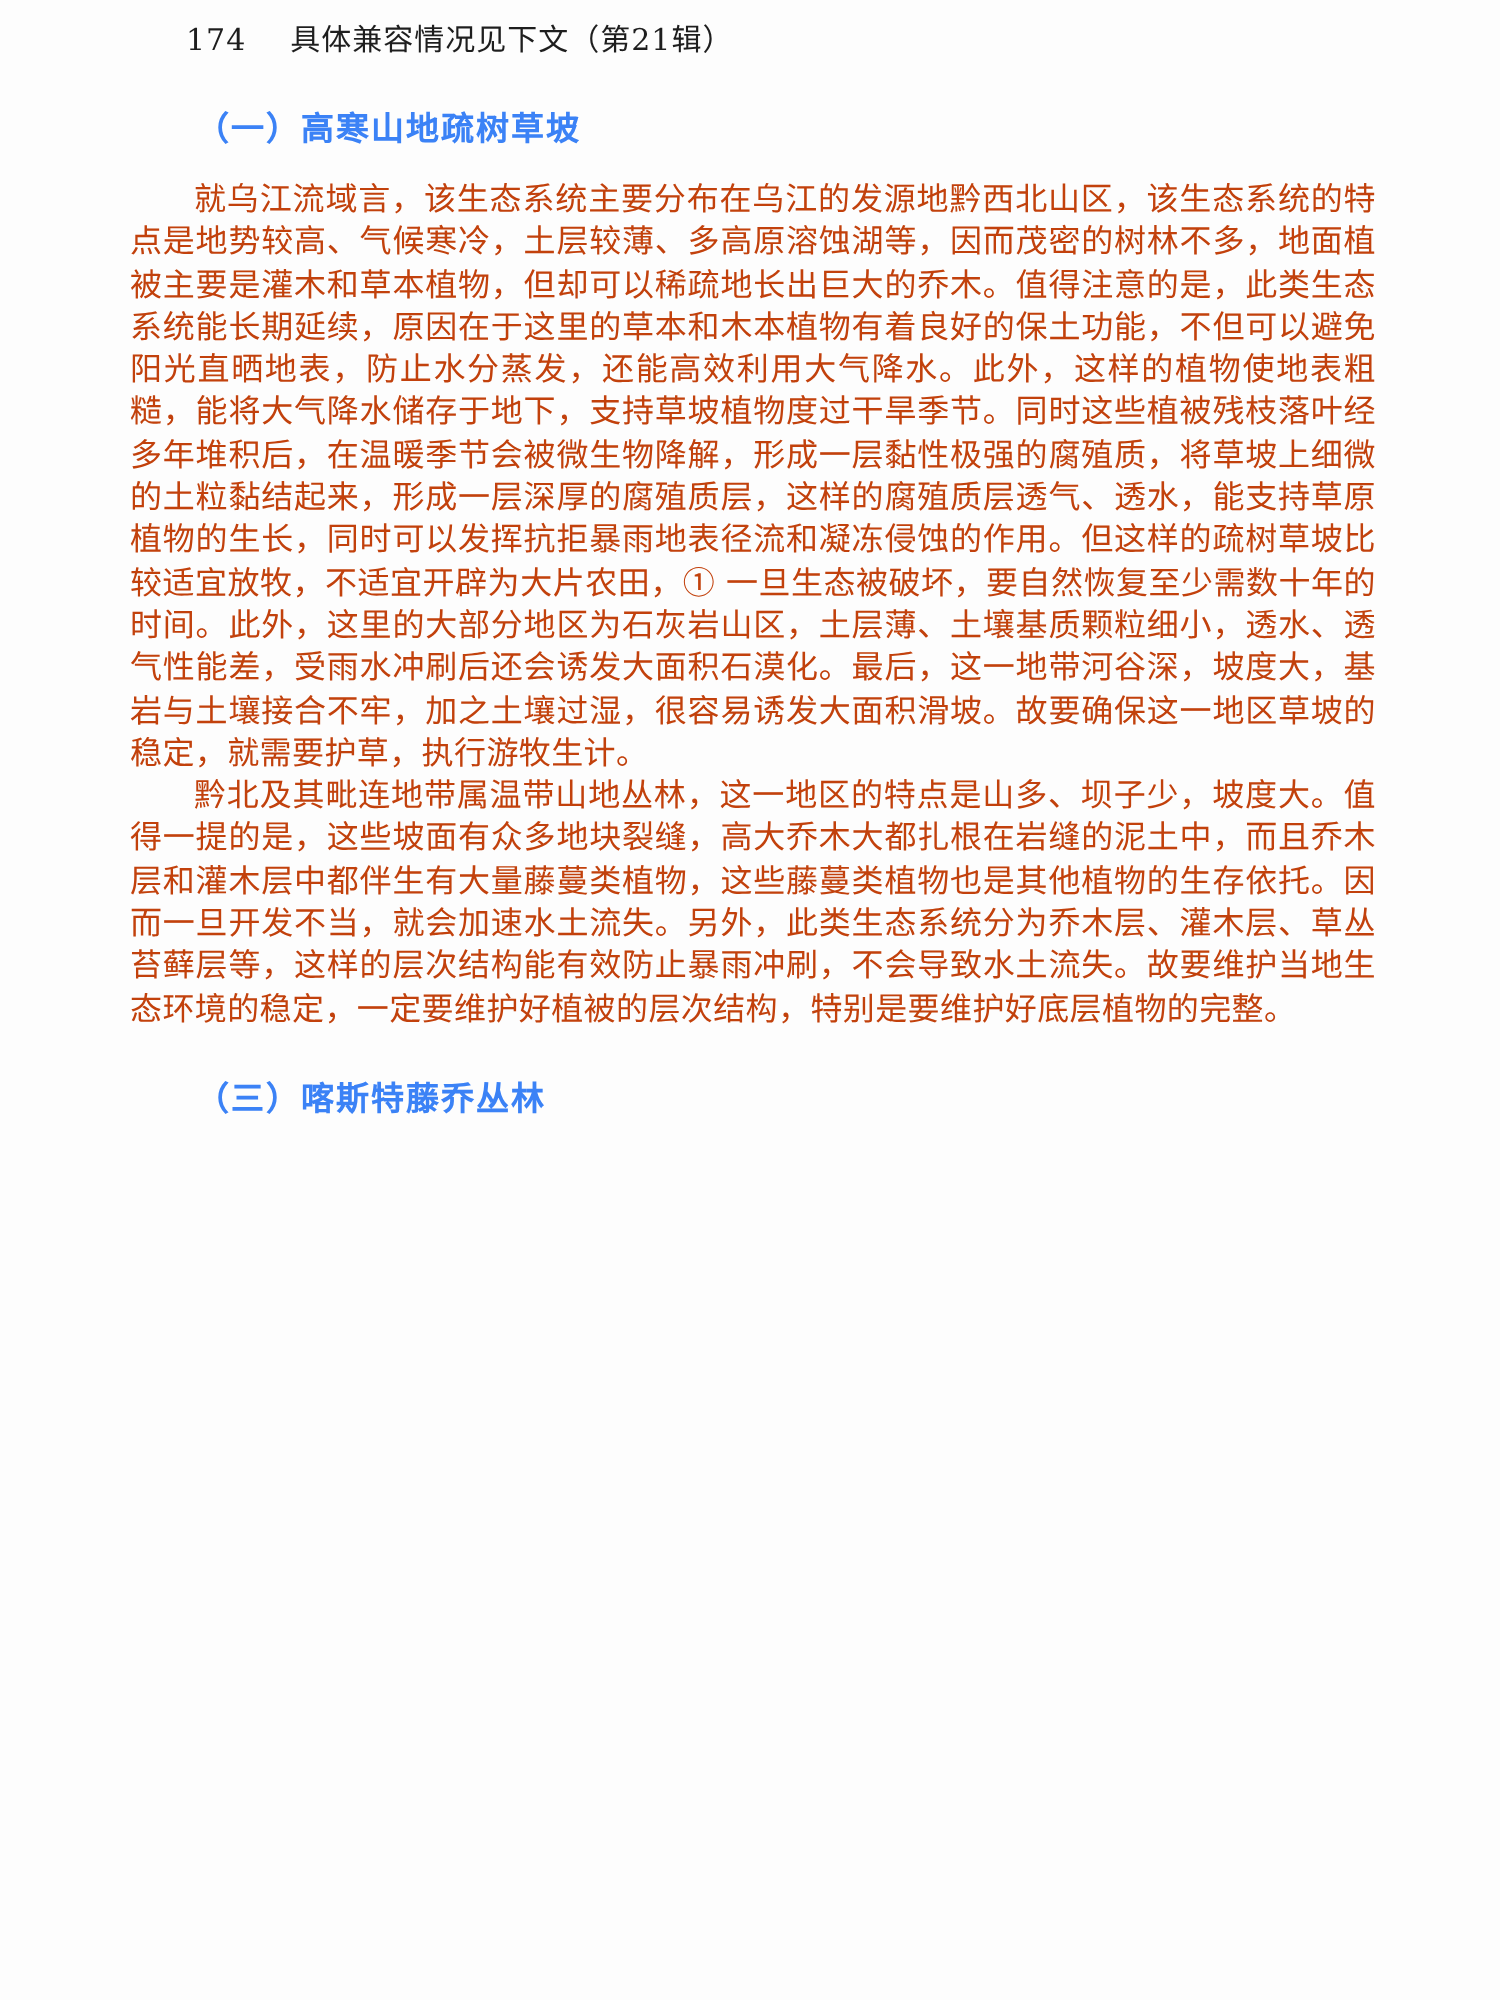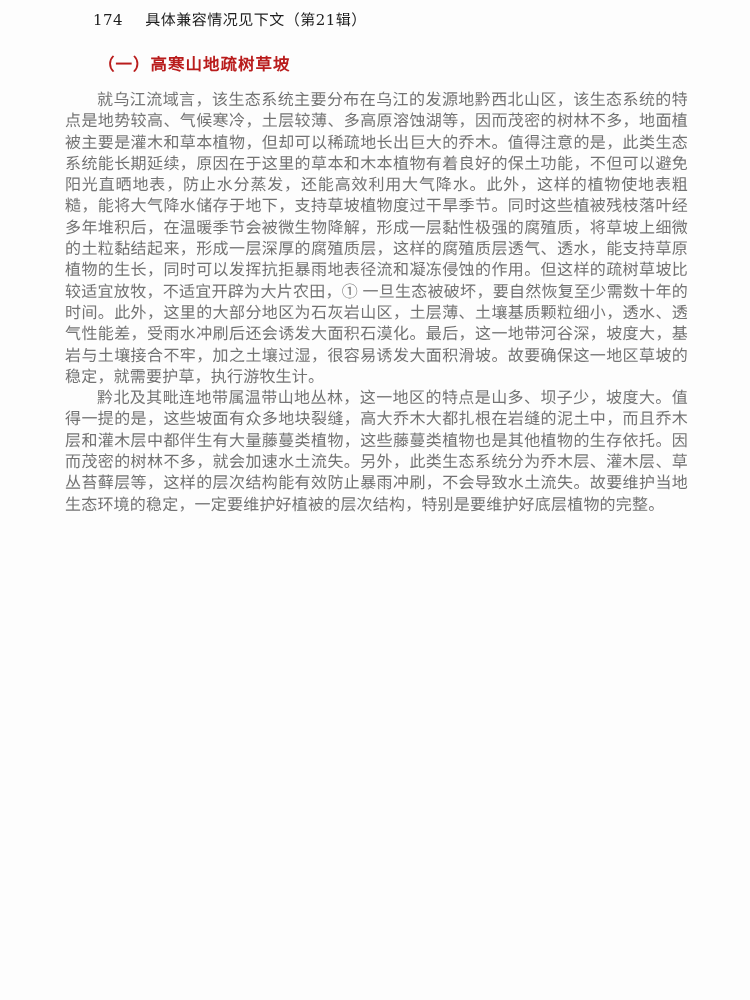--- a/index.html
+++ b/index.html
@@ -33,41 +33,41 @@
     font-family: "DejaVu Serif", serif;
   }
   h3.sec {
     font-family: "DejaVu Sans", sans-serif;
     font-weight: 600;
     font-size: 16.5px;
     line-height: 22px;
     letter-spacing: 1px;
     text-indent: 2em;
     margin: 24px 0 13px 0;
-    color: #b91c1c;
+    color: #3b82f6;
   }
   p.body-para {
     font-size: 16px;
     line-height: 21.3px;
     text-align: justify;
     text-indent: 2em;
     letter-spacing: 0.2px;
-    color: #737373;
-    font-family: Liberation Serif, serif;
+    color: #c2410c;
   }
 </style>
 </head>
 <body>
 
 <div class="page">
 
   <div class="running-head">
     <span class="pageno">174</span>
     <span class="booktitle">具体兼容情况见下文（第21辑）</span>
   </div>
 
   <h3 class="sec">（一）高寒山地疏树草坡</h3>
   <p class="body-para">就乌江流域言，该生态系统主要分布在乌江的发源地黔西北山区，该生态系统的特点是地势较高、气候寒冷，土层较薄、多高原溶蚀湖等，因而茂密的树林不多，地面植被主要是灌木和草本植物，但却可以稀疏地长出巨大的乔木。值得注意的是，此类生态系统能长期延续，原因在于这里的草本和木本植物有着良好的保土功能，不但可以避免阳光直晒地表，防止水分蒸发，还能高效利用大气降水。此外，这样的植物使地表粗糙，能将大气降水储存于地下，支持草坡植物度过干旱季节。同时这些植被残枝落叶经多年堆积后，在温暖季节会被微生物降解，形成一层黏性极强的腐殖质，将草坡上细微的土粒黏结起来，形成一层深厚的腐殖质层，这样的腐殖质层透气、透水，能支持草原植物的生长，同时可以发挥抗拒暴雨地表径流和凝冻侵蚀的作用。但这样的疏树草坡比较适宜放牧，不适宜开辟为大片农田，① 一旦生态被破坏，要自然恢复至少需数十年的时间。此外，这里的大部分地区为石灰岩山区，土层薄、土壤基质颗粒细小，透水、透气性能差，受雨水冲刷后还会诱发大面积石漠化。最后，这一地带河谷深，坡度大，基岩与土壤接合不牢，加之土壤过湿，很容易诱发大面积滑坡。故要确保这一地区草坡的稳定，就需要护草，执行游牧生计。</p>
 
-  <p class="body-para">黔北及其毗连地带属温带山地丛林，这一地区的特点是山多、坝子少，坡度大。值得一提的是，这些坡面有众多地块裂缝，高大乔木大都扎根在岩缝的泥土中，而且乔木层和灌木层中都伴生有大量藤蔓类植物，这些藤蔓类植物也是其他植物的生存依托。因而茂密的树林不多，就会加速水土流失。另外，此类生态系统分为乔木层、灌木层、草丛苔藓层等，这样的层次结构能有效防止暴雨冲刷，不会导致水土流失。故要维护当地生态环境的稳定，一定要维护好植被的层次结构，特别是要维护好底层植物的完整。</p>
+  <p class="body-para">黔北及其毗连地带属温带山地丛林，这一地区的特点是山多、坝子少，坡度大。值得一提的是，这些坡面有众多地块裂缝，高大乔木大都扎根在岩缝的泥土中，而且乔木层和灌木层中都伴生有大量藤蔓类植物，这些藤蔓类植物也是其他植物的生存依托。因而一旦开发不当，就会加速水土流失。另外，此类生态系统分为乔木层、灌木层、草丛苔藓层等，这样的层次结构能有效防止暴雨冲刷，不会导致水土流失。故要维护当地生态环境的稳定，一定要维护好植被的层次结构，特别是要维护好底层植物的完整。</p>
 
+  <h3 class="sec">（三）喀斯特藤乔丛林</h3>
 
 </div>
 
 </body></html>

